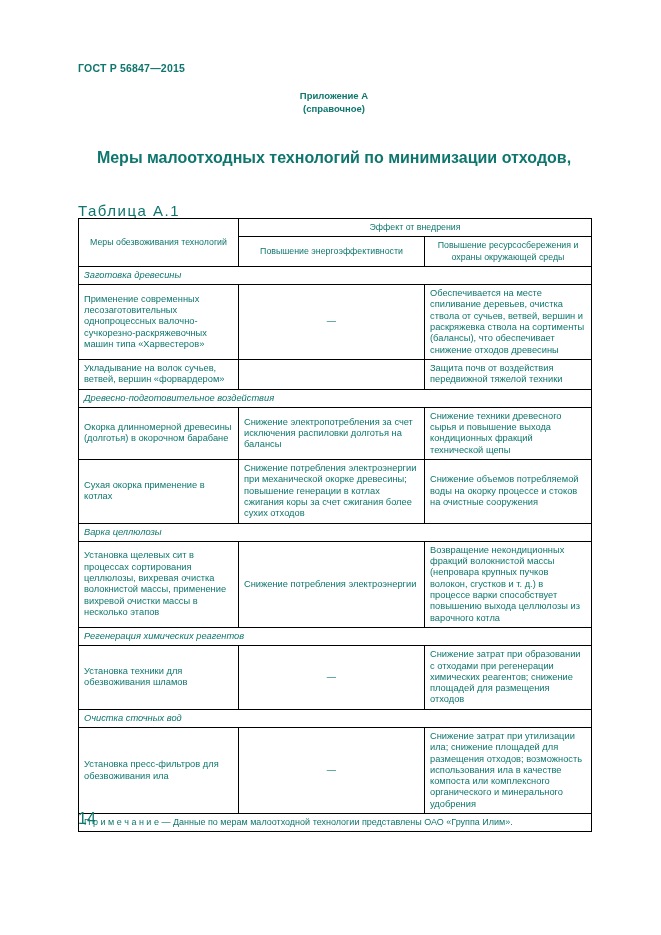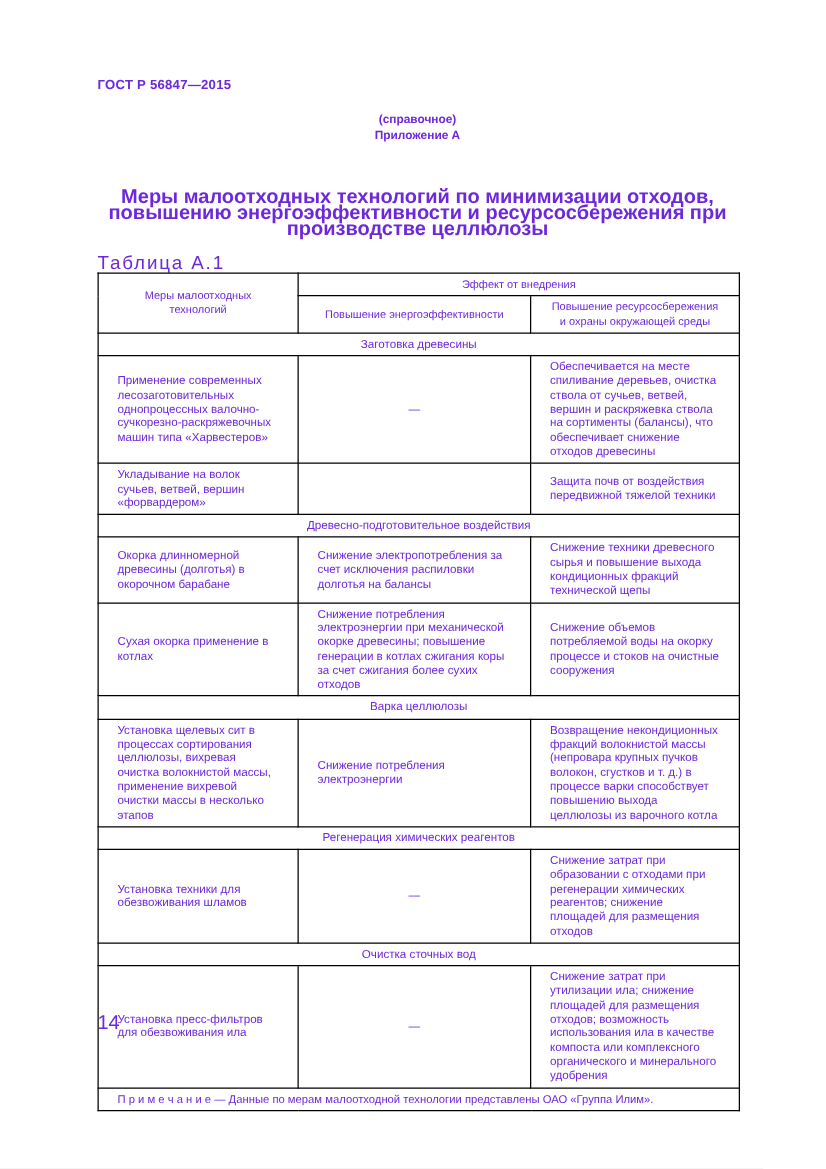--- a/index.html
+++ b/index.html
@@ -4,21 +4,21 @@
 <style>
   * { box-sizing: border-box; }
   html, body { margin: 0; padding: 0; background: #e8e8e8; }
   .page {
     position: relative;
     width: 661px;
     height: 935px;
     margin: 0 auto;
     background: #ffffff;
     font-family: "Liberation Sans", sans-serif;
-    color: #6d28d9;
+    color: #0f766e;
     overflow: hidden;
   }
   .doc-number {
     position: absolute;
     left: 78px;
     top: 62px;
     font-size: 10.5px;
     font-weight: bold;
     letter-spacing: 0.2px;
   }
@@ -54,33 +54,33 @@
     left: 78px;
     top: 218px;
     width: 513px;
     border-collapse: collapse;
     table-layout: fixed;
     font-size: 9.3px;
     line-height: 11.3px;
   }
   table.measures td {
     border: 1px solid #000;
-    padding: 3px 15px;
+    padding: 3px 5px;
     vertical-align: middle;
     word-wrap: break-word;
   }
   td.hdr {
     text-align: center;
     vertical-align: middle;
     font-size: 8.8px;
     padding: 2px 4px;
   }
   td.section {
-    text-align: center;
     padding: 2px 4px;
+    font-style: italic;
   }
   td.dash { text-align: center; }
   td.note-cell {
     font-size: 9px;
     padding: 4px 6px 4px 12px;
     margin-top: 46px;
   }
   .page-number {
     position: absolute;
     left: 78px;
@@ -89,40 +89,39 @@
   }
 </style>
 </head>
 <body>
 
 <div class="page">
 
   <div class="doc-number">ГОСТ Р 56847—2015</div>
 
   <div class="appendix">
+    <div>Приложение А</div>
     <div>(справочное)</div>
-    <div>Приложение А</div>
   </div>
 
   <div class="main-title">
     <div>Меры малоотходных технологий по минимизации отходов,</div>
-    <div>повышению энергоэффективности и ресурсосбережения при производстве целлюлозы</div>
   </div>
 
   <div class="table-label">Таблица А.1</div>
 
   <table class="measures">
     <colgroup>
       <col style="width:160px">
       <col style="width:186px">
       <col style="width:167px">
     </colgroup>
     <tbody>
       <tr>
-        <td class="hdr" rowspan="2">Меры малоотходных технологий</td>
+        <td class="hdr" rowspan="2">Меры обезвоживания технологий</td>
         <td class="hdr" colspan="2">Эффект от внедрения</td>
       </tr>
       <tr>
         <td class="hdr">Повышение энергоэффективности</td>
         <td class="hdr">Повышение ресурсосбережения и охраны окружающей среды</td>
       </tr>
 
       <tr>
         <td class="section" colspan="3">Заготовка древесины</td>
       </tr>

